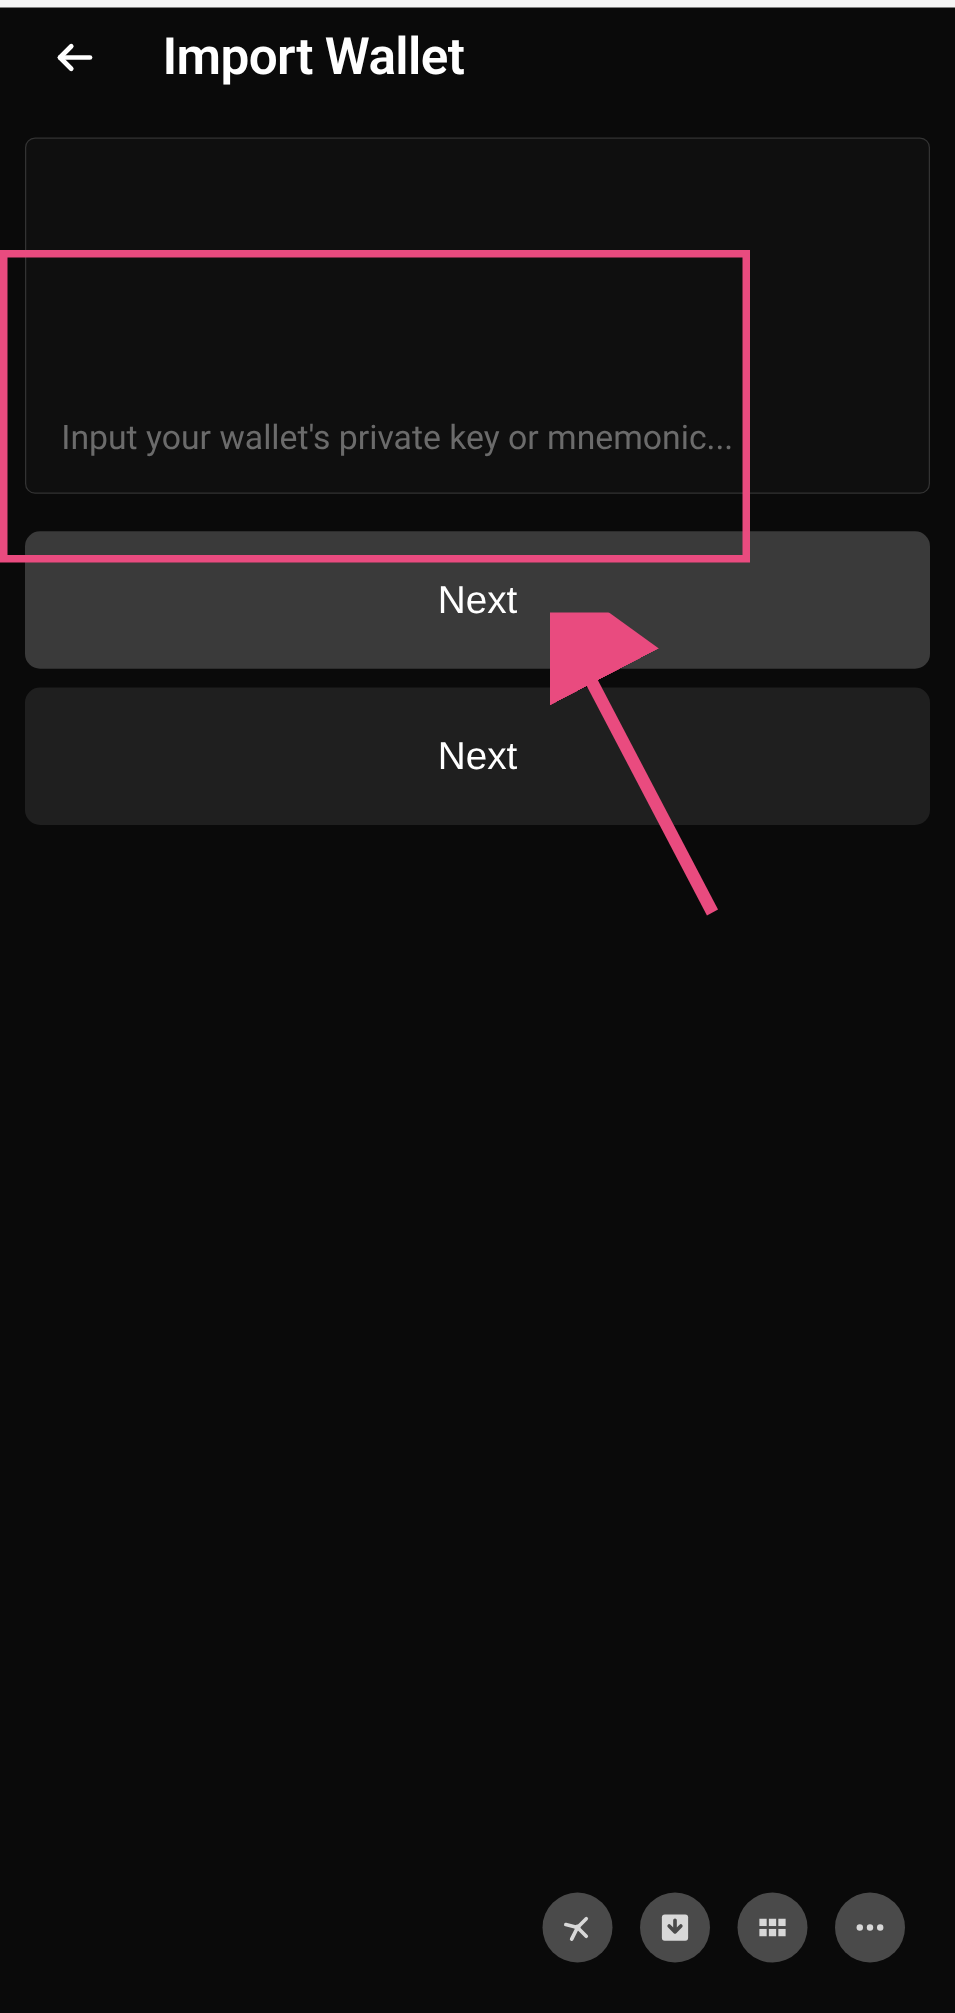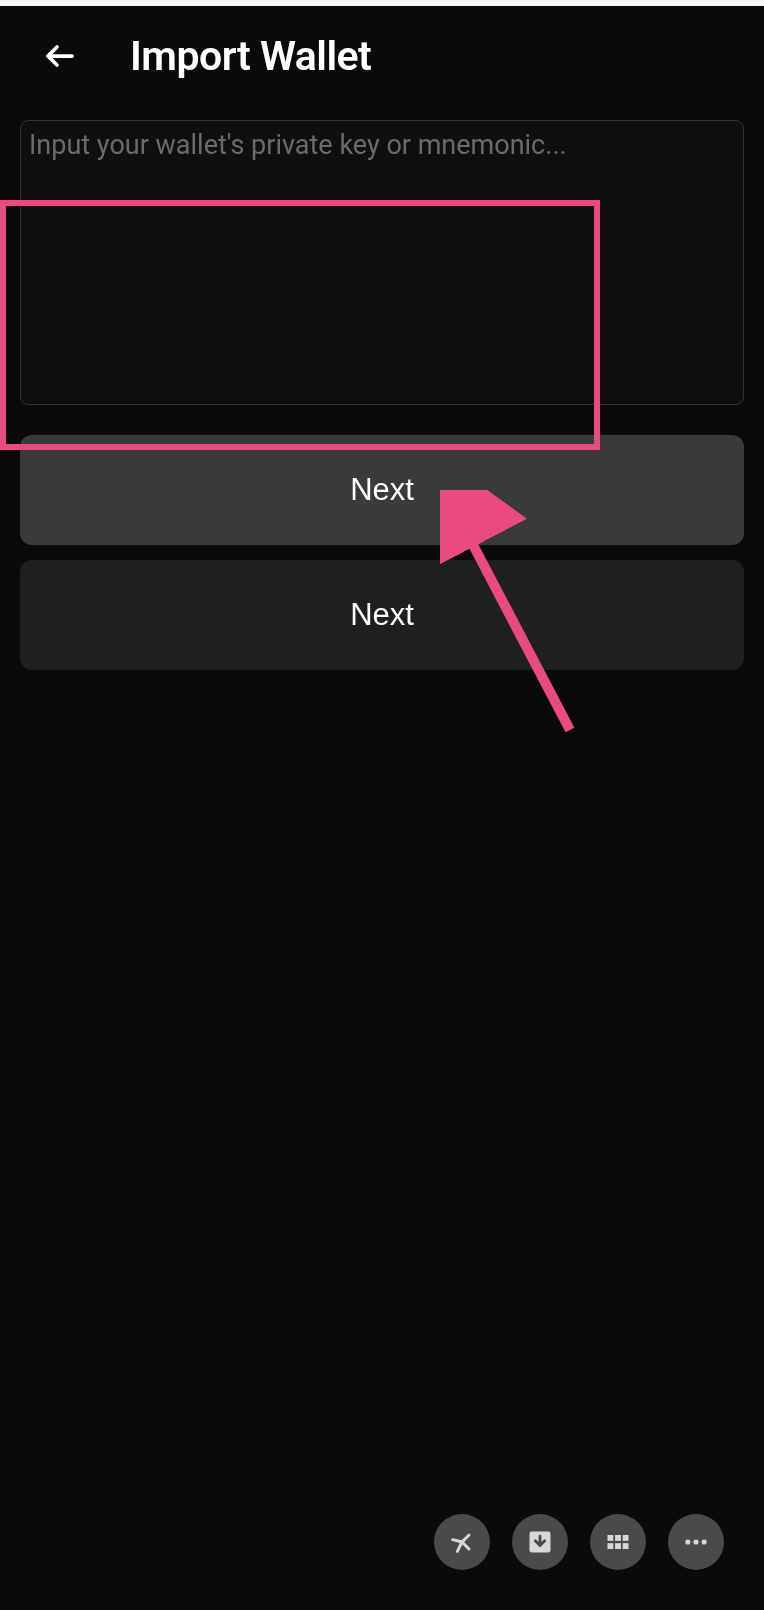--- a/index.html
+++ b/index.html
@@ -16,21 +16,21 @@
       overflow: hidden;
     }
     .top-strip {
       width: 100%;
       height: 6px;
       background: #f5f5f5;
     }
     .header {
       display: flex;
       align-items: center;
-      padding: 26px 40px 20px 40px;
+      padding: 16px 40px 20px 40px;
       gap: 50px;
     }
     .back-arrow {
       width: 40px;
       height: 40px;
       display: flex;
       align-items: center;
       justify-content: center;
       cursor: pointer;
     }
@@ -47,23 +47,23 @@
     .content {
       padding: 20px 20px 0 20px;
       position: relative;
     }
     .input-box {
       width: 100%;
       height: 285px;
       background: #0f0f0f;
       border: 1px solid #333;
       border-radius: 8px;
-      padding: 8px;
-      display: flex;
-      align-items: flex-start;
+      padding: 28px;
+      display: flex;
+      align-items: flex-end;
       position: relative;
     }
     .input-placeholder {
       color: #6b6b6b;
       font-size: 27px;
       white-space: nowrap;
       overflow: hidden;
       text-overflow: ellipsis;
     }
     .highlight-box {

